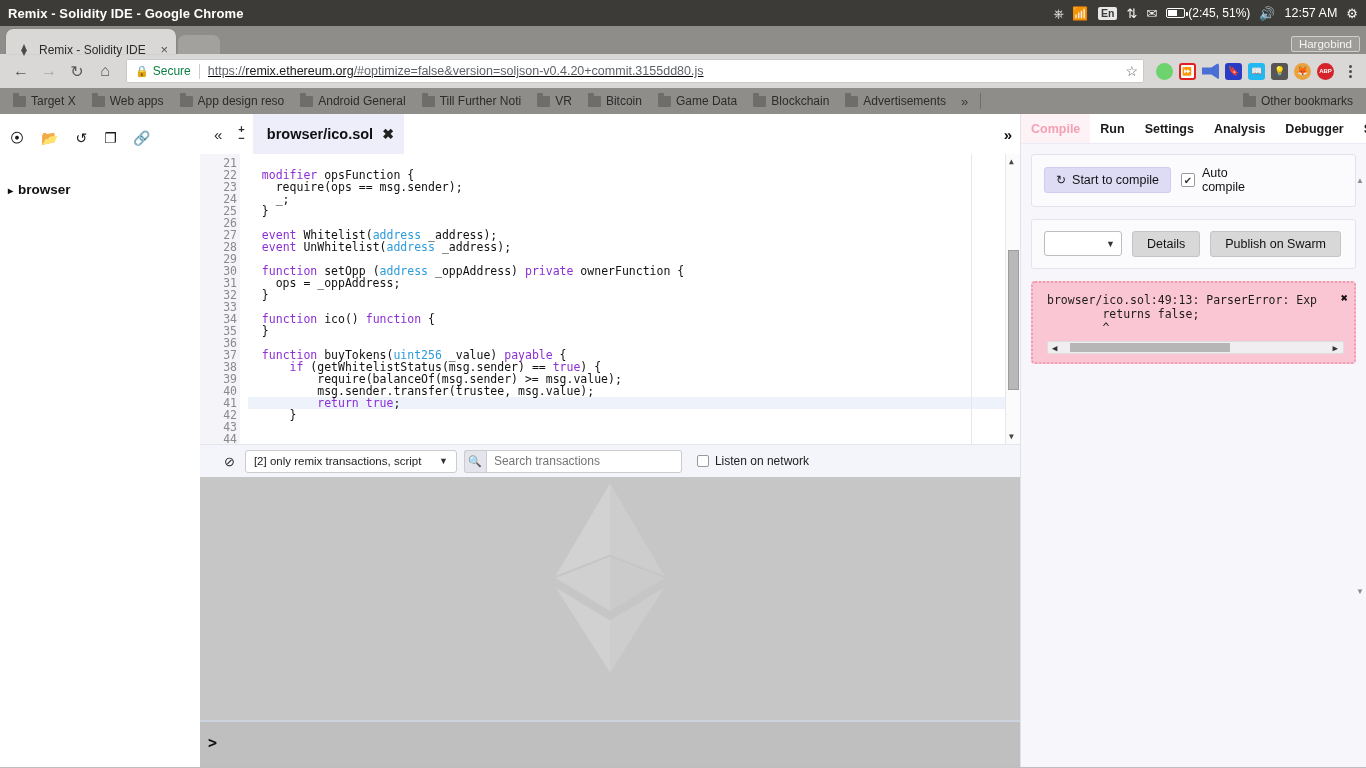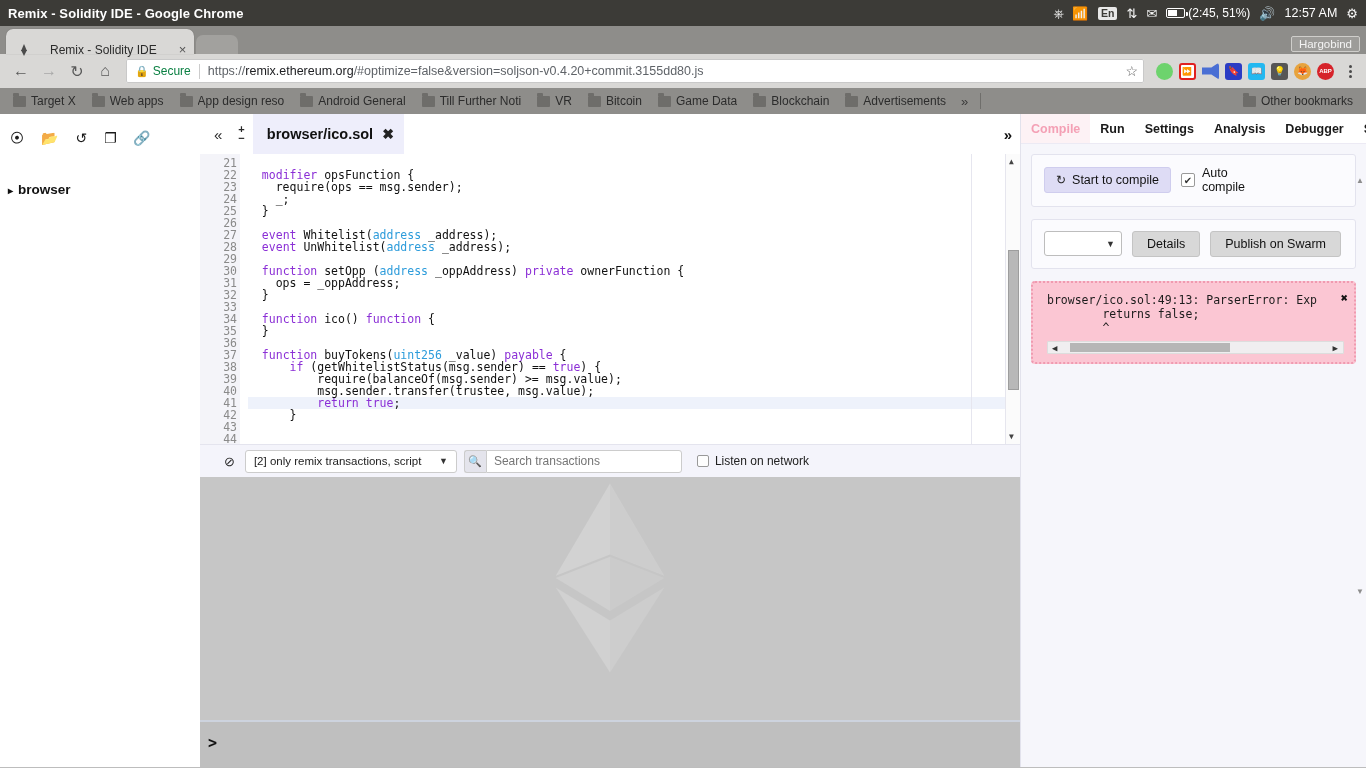--- a/index.html
+++ b/index.html
@@ -35,21 +35,21 @@
   .batt-fill { position: absolute; left: 1px; top: 1px; bottom: 1px; width: 9px; background: #fff; }
   .os-clock { font-size: 12.5px; font-weight: normal; }
 
   
   .chrome-tabstrip {
     height: 28px; background: #8e8d8a;
     display: flex; align-items: flex-end; padding-left: 6px; position: relative;
   }
   .ctab {
     height: 25px; background: #d9d8d6; border-radius: 7px 7px 0 0;
-    display: flex; align-items: center; gap: 22px; padding: 16px 8px 0 10px;
+    display: flex; align-items: center; gap: 11px; padding: 16px 8px 0 10px;
     font-size: 12px; color: #2b2b2b; min-width: 170px; position: relative;
     box-shadow: 0 0 1px rgba(0,0,0,.35);
   }
   .ctab-fav { width: 12px; height: 12px; position: relative; flex: 0 0 auto; }
   .ctab-fav:before {
     content: ""; position: absolute; left: 5px; top: 0;
     border-left: 3px solid transparent; border-right: 3px solid transparent;
     border-bottom: 7px solid #4b4b4b;
   }
   .ctab-fav:after {
@@ -80,21 +80,21 @@
   .nav-btn.dim { color: #a8a8a8; }
   .omnibox {
     flex: 1; height: 24px; background: #ffffff; border-radius: 2px;
     display: flex; align-items: center; padding: 0 6px 0 9px;
     font-size: 12.5px; margin: 0 6px; min-width: 0;
     box-shadow: inset 0 0 0 1px #c9c9c9;
   }
   .lock { color: #0b8043; font-size: 11px; margin-right: 4px; }
   .secure-lbl { color: #0b8043; font-size: 12px; margin-right: 8px; }
   .omni-sep { width: 1px; height: 15px; background: #ccc; margin-right: 8px; }
-  .url { white-space: nowrap; overflow: hidden; text-overflow: clip; flex: 1; min-width: 0; }
+  .url { white-space: nowrap; overflow: hidden; text-overflow: clip; flex: 1; min-width: 0; text-decoration: underline; }
   .url .scheme { color: #5f6368; }
   .url .host { color: #202124; }
   .url .rest { color: #5f6368; }
   .star { color: #5a5a5a; font-size: 14px; margin-left: 6px; }
   .ext-row { display: flex; align-items: center; gap: 6px; padding-left: 4px; }
   .ext {
     width: 17px; height: 17px; border-radius: 3px; flex: 0 0 auto;
     display: flex; align-items: center; justify-content: center;
     font-size: 9px; color: #fff; font-weight: bold;
   }

